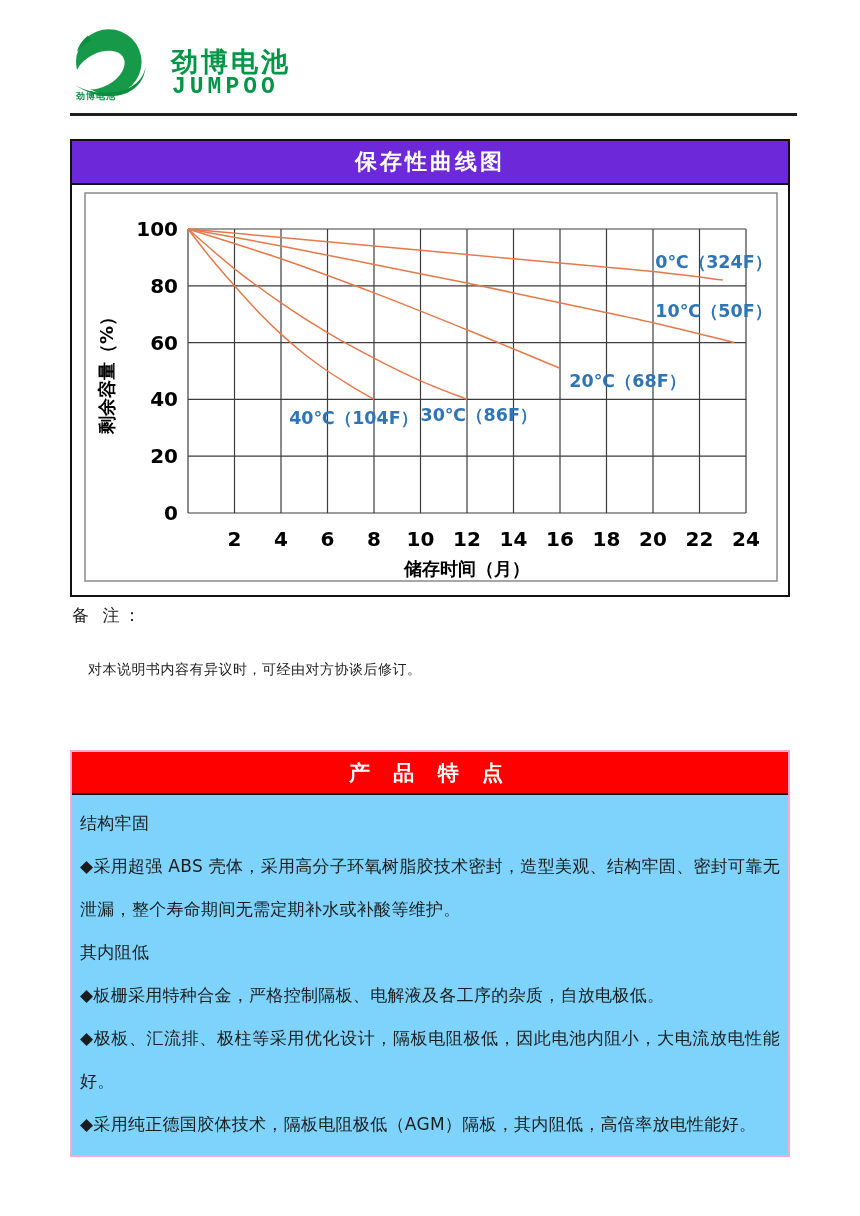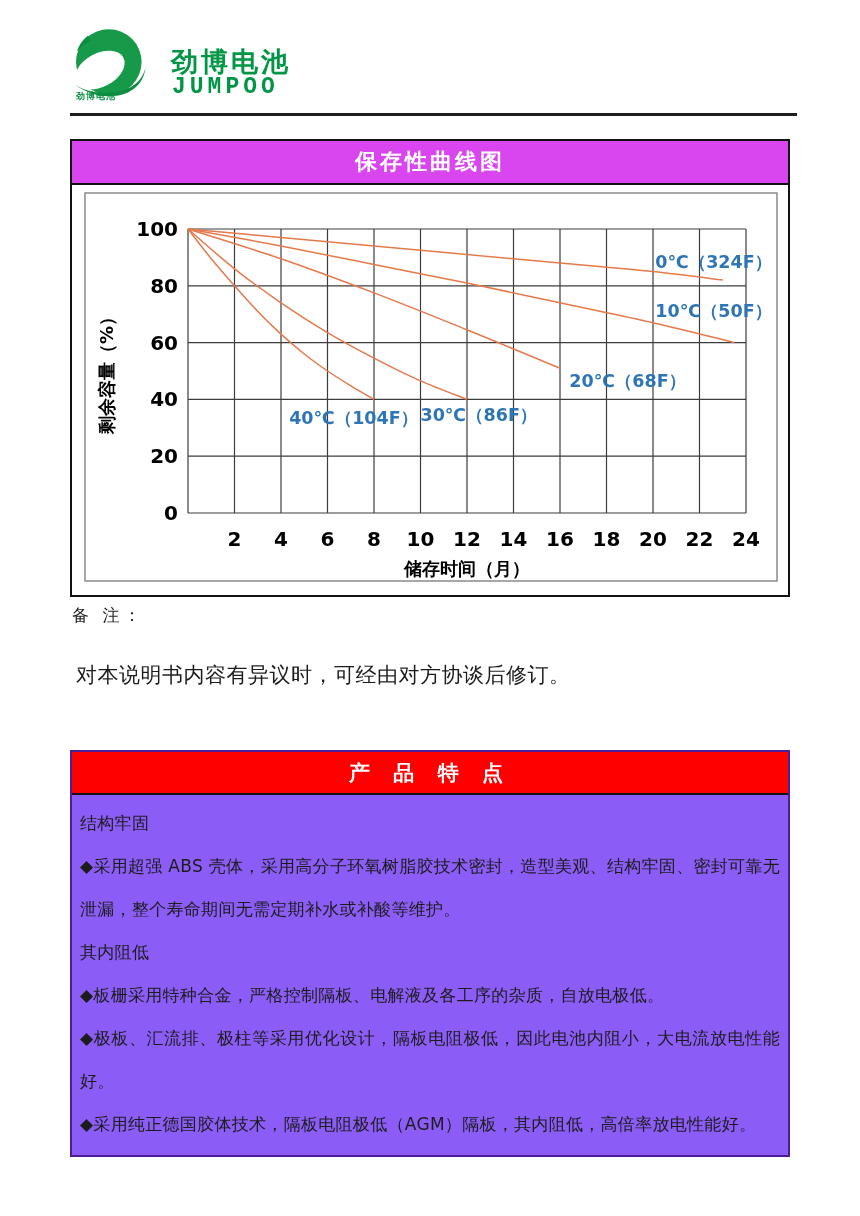--- a/index.html
+++ b/index.html
@@ -19,24 +19,24 @@
   
   .chart-box{position:absolute;left:70px;top:139px;width:716px;border:2px solid #111;background:#fff;}
   .section-header{height:42px;border-bottom:2px solid #111;display:flex;align-items:center;justify-content:center;}
   .section-header span{color:#fff;font-size:22px;font-weight:bold;letter-spacing:3px;}
   .chart-area{width:716px;height:410px;display:block;}
   svg text{font-family:"DejaVu Sans","Liberation Sans",sans-serif;}
 
   
   .notes{position:absolute;left:72px;top:604px;width:716px;}
   .notes-label{margin:0;font-size:17px;letter-spacing:4px;}
-  .notes-body{margin:34px 0 0 4px;font-size:21px;letter-spacing:0.5px;}
+  .notes-body{margin:34px 0 0 16px;font-size:14px;letter-spacing:0.5px;}
 
   
-  .features-box{position:absolute;left:70px;top:750px;width:716px;border:2px solid #4c1d95;background:#8b5cf6;}
+  .features-box{position:absolute;left:70px;top:750px;width:716px;border:2px solid #f9a8d4;background:#7dd3fc;}
   .features-header{height:41px;}
   .features-header span{font-size:21px;letter-spacing:8px;}
   .features-body{padding:7px 8px 9px 8px;font-size:17px;line-height:43px;letter-spacing:0.3px;}
   .features-body p{margin:0;text-align:justify;}
 </style>
 </head>
 <body>
 
 <div class="logo-block">
   <svg class="logo-mark" viewBox="0 0 110 100" aria-hidden="true">
@@ -46,21 +46,21 @@
     <path d="M14 74 Q48 96 80 83 Q99 74 102 52 Q96 76 68 82 Q40 88 14 74 Z" fill="#0e8c40"></path>
     <path d="M30 12 Q20 20 16 32 Q24 22 34 18 Z" fill="#0e8c40"></path>
   </svg>
   <div class="logo-caption">劲博电池</div>
   <div class="brand-cn" style="color: rgb(0, 150, 69);">劲博电池</div>
   <div class="brand-en" style="color: rgb(0, 150, 69); font-family: Liberation Mono, monospace;">JUMPOO</div>
 </div>
 <div class="header-rule"></div>
 
 <div class="chart-box">
-  <div class="section-header" style="background: #d946ef;">
+  <div class="section-header" style="background: #6d28d9;">
     <span style="color: rgb(255, 255, 255);">保存性曲线图</span>
   </div>
   <svg class="chart-area" viewBox="0 0 716 410">
       <rect x="13" y="8" width="692" height="388" fill="none" stroke="#8a8a8a" stroke-width="1.5"></rect>
       <line x1="116" y1="44" x2="116" y2="328" stroke="#3c3c3c" stroke-width="1.2"></line>
       <line x1="162.5" y1="44" x2="162.5" y2="328" stroke="#3c3c3c" stroke-width="1.2"></line>
       <line x1="209" y1="44" x2="209" y2="328" stroke="#3c3c3c" stroke-width="1.2"></line>
       <line x1="255.5" y1="44" x2="255.5" y2="328" stroke="#3c3c3c" stroke-width="1.2"></line>
       <line x1="302" y1="44" x2="302" y2="328" stroke="#3c3c3c" stroke-width="1.2"></line>
       <line x1="348.5" y1="44" x2="348.5" y2="328" stroke="#3c3c3c" stroke-width="1.2"></line>

